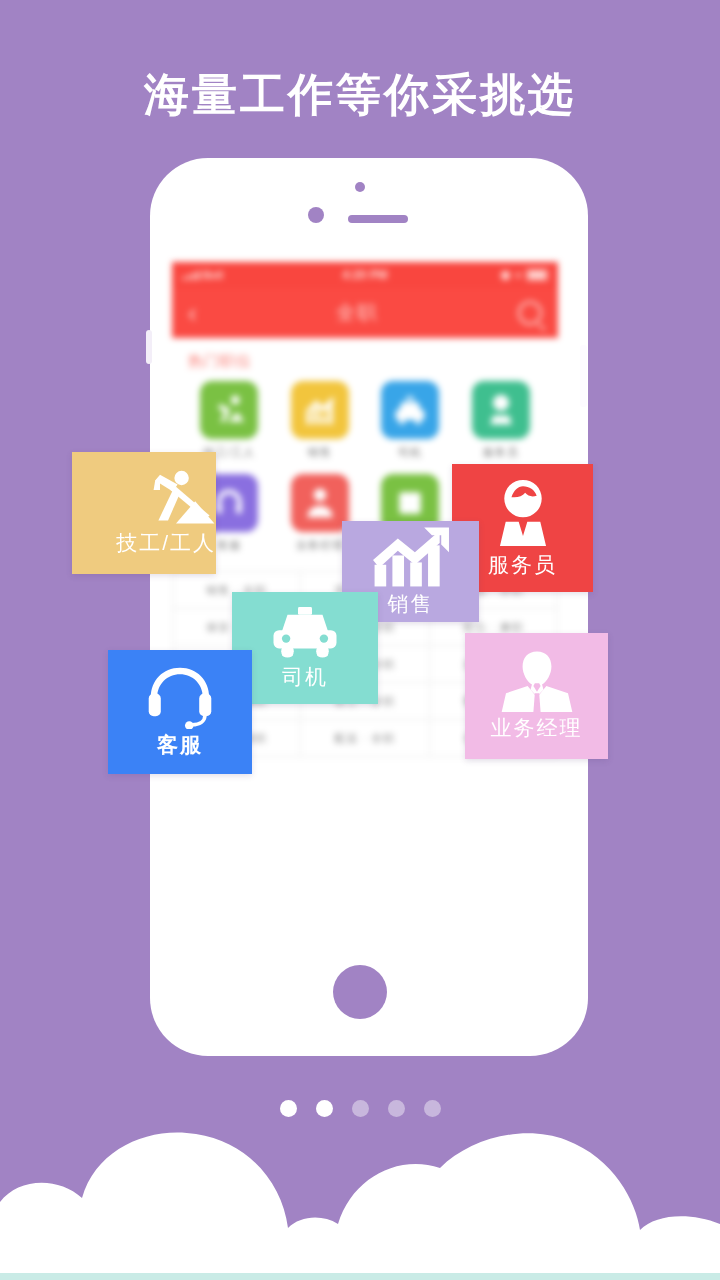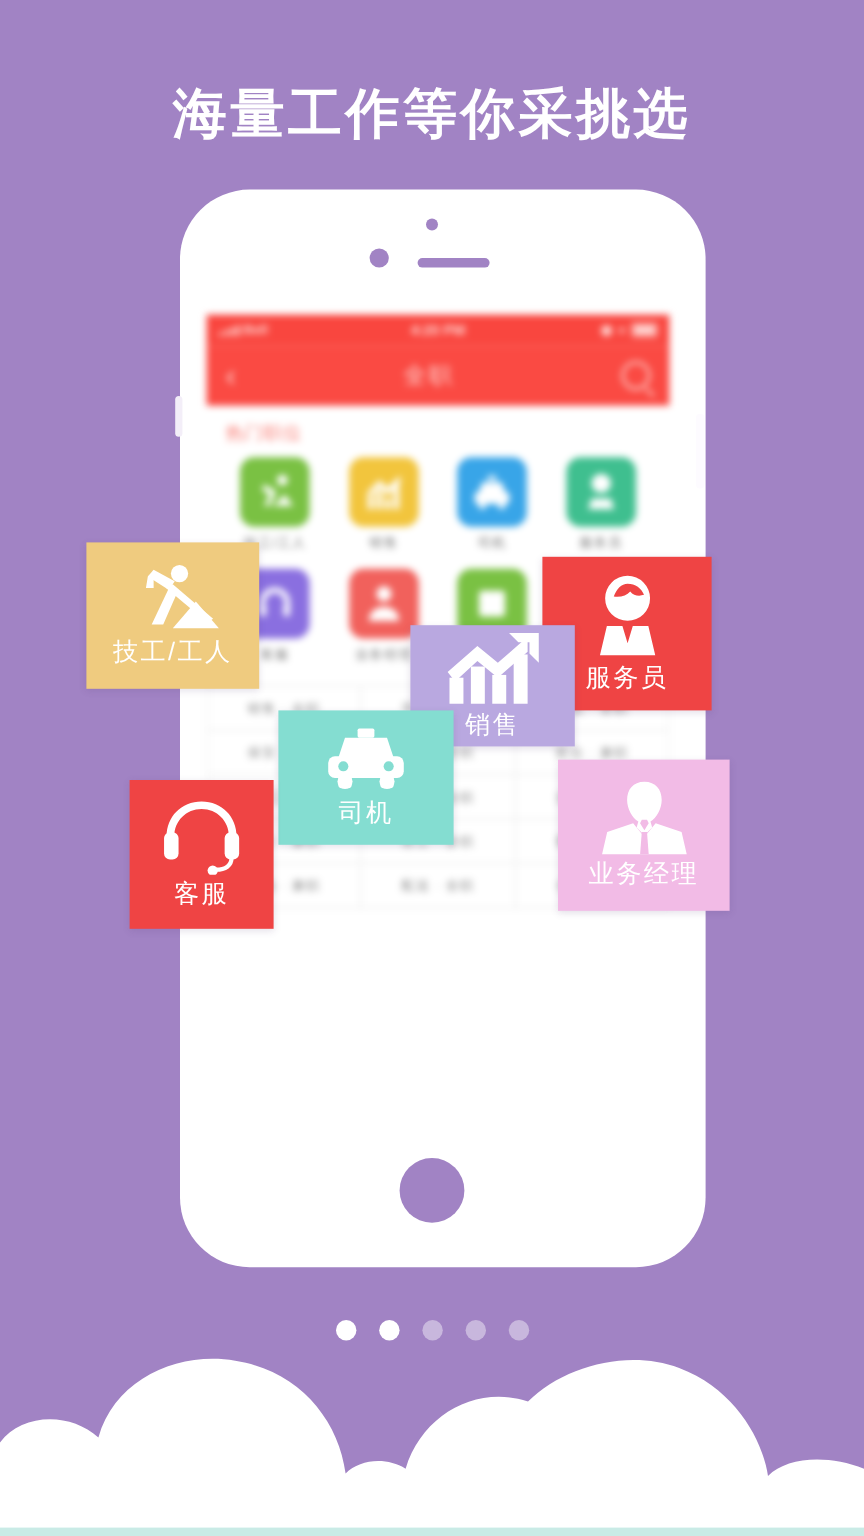--- a/index.html
+++ b/index.html
@@ -94,25 +94,25 @@
 
   
   .card{
     position:absolute;display:flex;flex-direction:column;
     align-items:center;justify-content:center;
     color:#ffffff;box-shadow:0 2px 6px rgba(90,60,120,.16);
   }
   .card svg{fill:#ffffff;}
   .card .clabel{font-size:21px;letter-spacing:2px;margin-top:2px;}
 
-  #card-worker {left:72px; top:452px; width:144px;height:122px;background:#efcb7f;}
+  #card-worker {left:72px; top:452px; width:144px;height:122px;background:#efcb7f;align-items:flex-end;}
   #card-server {left:452px;top:464px; width:141px;height:128px;background:#ef4444;}
   #card-sales  {left:342px;top:521px; width:137px;height:101px;background:#b9a8e0;}
   #card-driver {left:232px;top:592px; width:146px;height:112px;background:#84ddd1;}
-  #card-service{left:108px;top:650px; width:120px;height:124px;background:#ef4444;}
+  #card-service{left:108px;top:650px; width:144px;height:124px;background:#3b82f6;font-weight:bold;}
   #card-manager{left:465px;top:633px; width:143px;height:126px;background:#f2bbe6;}
 
   #card-worker  svg{width:80px;height:58px;}
   #card-server  svg{width:74px;height:72px;}
   #card-sales   svg{width:86px;height:62px;}
   #card-driver  svg{width:78px;height:56px;}
   #card-service svg{width:76px;height:64px;}
   #card-manager svg{width:80px;height:62px;}
 
   

